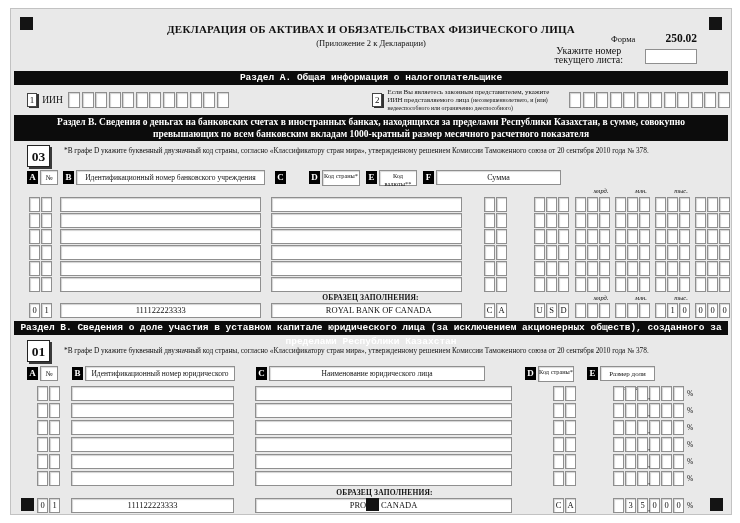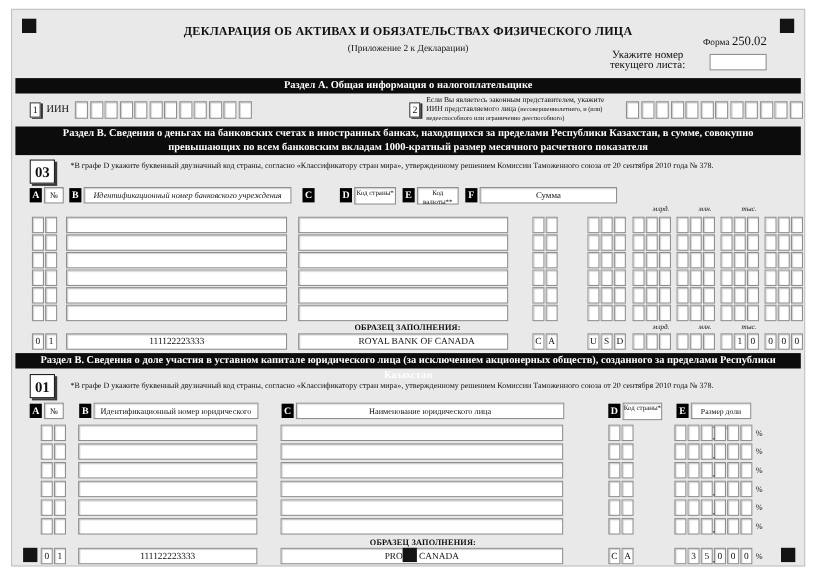--- a/index.html
+++ b/index.html
@@ -7,27 +7,27 @@
   .form-area{position:absolute;left:10px;top:8px;width:722px;height:507px;background:#e9e9e9;border:1px solid #c2c2c2;box-sizing:border-box;overflow:hidden;}
   .regmark{position:absolute;width:13px;height:13px;background:#141414;}
   .rm-tl{left:9px;top:8px;} .rm-tr{left:698px;top:8px;}
   .rm-bl{left:10px;top:489px;} .rm-bm{left:355px;top:489px;} .rm-br{left:699px;top:489px;}
 
   
   .hdr{position:relative;height:48px;}
   .title{margin-top:14px;text-align:center;font-weight:bold;font-size:11px;letter-spacing:.2px;}
   .subtitle{margin-top:3px;text-align:center;font-size:8.5px;}
   .form-label{position:absolute;right:34px;top:9px;font-size:8.5px;}
-  .form-label b{font-size:11.5px;font-weight:normal;}
+  .form-label b{font-size:11.5px;font-weight:bold;margin-left:28px;}
   .sheet-note{position:absolute;right:108px;top:24px;font-size:10px;line-height:8.5px;text-align:center;}
   .sheet-input{position:absolute;right:34px;top:26px;width:52px;height:15px;background:#fff;border:1px solid #8f8f8f;box-sizing:border-box;}
 
   
   .bar{margin:0 3px;background:#0c0c0c;color:#fff;font-weight:bold;text-align:center;font-size:9.5px;}
-  .bar.one{height:14px;line-height:14px;}
+  .bar.one{height:14px;line-height:14px;font-family:Liberation Mono, monospace;}
   .bar.two{padding:1px 30px;line-height:12px;height:24px;box-sizing:content-box;}
 
   
   .cell{display:inline-block;width:11px;height:15px;box-sizing:border-box;background:#fff;border:1px solid #8f8f8f;box-shadow:inset 1px 1px 1px rgba(0,0,0,.18);margin-right:1px;text-align:center;font-size:8.5px;line-height:13px;vertical-align:middle;}
   .cell12{width:12px;height:16px;margin-right:1.5px;}
   .input{display:inline-block;height:15px;box-sizing:border-box;background:#fff;border:1px solid #8f8f8f;box-shadow:inset 1px 1px 1px rgba(0,0,0,.18);vertical-align:middle;text-align:center;font-size:8.5px;line-height:13px;}
   .chip{display:inline-block;width:11px;height:13px;background:#000;color:#fff;font-weight:bold;font-size:9px;line-height:13px;text-align:center;vertical-align:middle;}
   .badge{display:inline-block;width:11px;height:14px;background:#fff;border:1px solid #444;box-shadow:2px 1px 0 #333;font-size:9px;line-height:13px;text-align:center;vertical-align:middle;box-sizing:border-box;}
   .codebox{display:inline-block;width:23px;height:22px;background:#fff;border:1px solid #222;box-shadow:2px 2px 0 #3a3a3a;font-weight:bold;font-size:13.5px;line-height:21px;text-align:center;box-sizing:border-box;}
   .hbox{display:inline-block;box-sizing:border-box;background:#fff;border:1px solid #8f8f8f;box-shadow:inset 1px 1px 1px rgba(0,0,0,.15);height:15px;line-height:14px;text-align:center;font-size:7.5px;vertical-align:middle;}
@@ -48,21 +48,21 @@
   .noterow{display:flex;padding:4px 0 2px 6px;align-items:flex-start;}
   .noterow.center{align-items:center;min-height:24px;}
   .noterow .codebox{flex:0 0 23px;margin-left:10px;}
   .notes{margin-left:14px;font-size:7.3px;line-height:10.5px;padding-top:1px;}
 
   
   .colhead{display:flex;align-items:flex-start;padding-left:6px;margin-top:1px;height:17px;}
   .colhead .chip{margin-top:1px;}
   .ml2{margin-left:2px;}
   .ch-a{margin-left:10px;} .ch-no{width:18px;}
-  .c3-b{margin-left:5px;} .c3-bx{width:189px;font-style:italic;}
+  .c3-b{margin-left:5px;} .c3-bx{width:189px;}
   .c3-c{margin-left:10px;} .c3-cx{width:178px;}
   .c3-d{margin-left:23px;} .c3-dx{width:38px;}
   .c3-e{margin-left:6px;} .c3-ex{width:38px;}
   .c3-f{margin-left:6px;} .c3-fx{width:125px;font-size:8px;}
   .sumlabels{height:8px;margin-left:570px;display:flex;font-style:italic;font-size:6.5px;line-height:8px;}
   .sumlabels span{width:40px;text-align:center;}
 
   
   .row03{display:flex;align-items:center;padding-left:6px;margin-bottom:1px;height:15px;}
   .row03 .no{margin-left:12px;}
@@ -76,21 +76,21 @@
   
   .samplehead{position:relative;height:10px;}
   .obrazec{position:absolute;font-weight:bold;font-size:7.5px;text-align:center;letter-spacing:.2px;}
   .ob03{left:264px;width:191px;top:0;}
   .ob04{left:245px;width:257px;top:0;}
   .sumlabels-abs{position:absolute;left:570px;top:1px;display:flex;font-style:italic;font-size:6.5px;}
   .sumlabels-abs span{width:40px;text-align:center;}
 
   
   .c4-b{margin-left:14px;} .c4-bx{width:150px;}
-  .c4-c{margin-left:21px;} .c4-cx{width:244px;}
+  .c4-c{margin-left:21px;} .c4-cx{width:216px;}
   .c4-d{margin-left:40px;} .c4-dx{width:36px;}
   .c4-e{margin-left:13px;} .c4-ex{width:55px;font-size:7px;}
 
   
   .row04{display:flex;align-items:center;padding-left:6px;margin-bottom:2px;height:15px;}
   .row04 .no{margin-left:20px;}
   .b04{width:163px;margin-left:10px;}
   .c04{width:257px;margin-left:21px;}
   .d04{margin-left:41px;}
   .share{margin-left:36px;}

